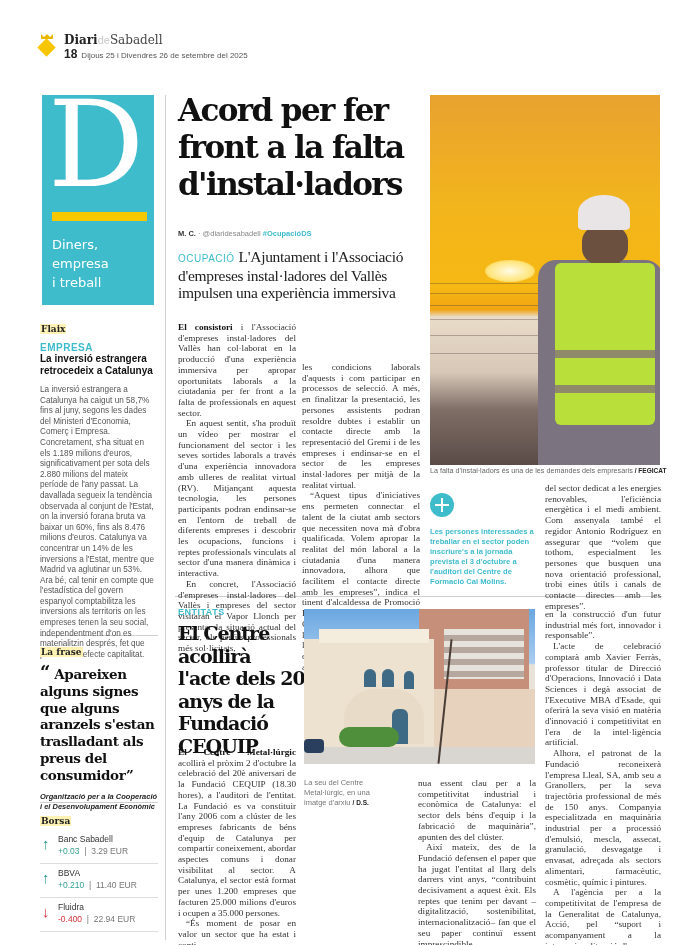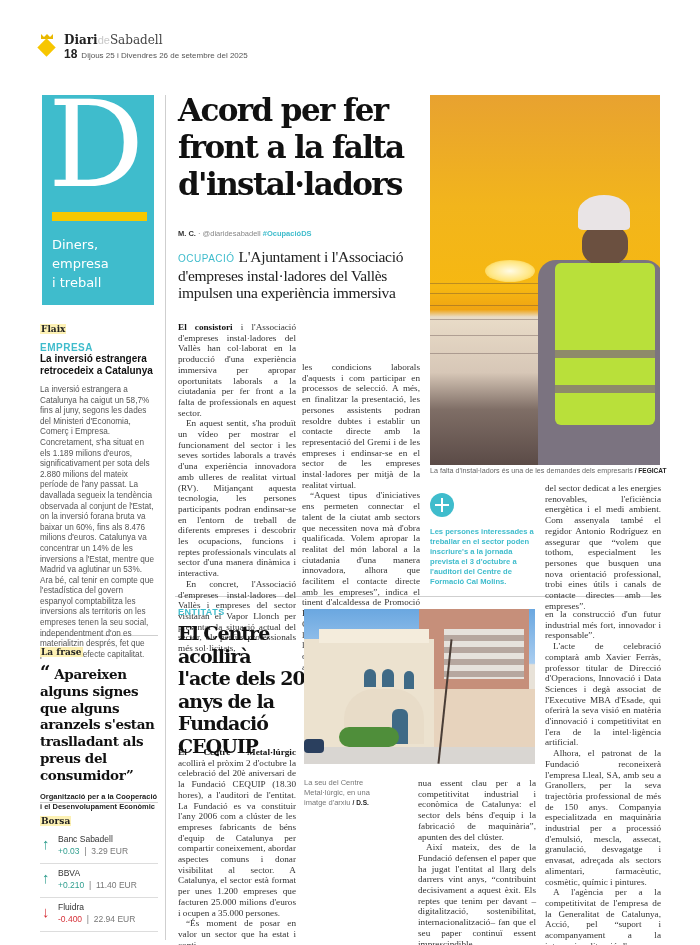--- a/index.html
+++ b/index.html
@@ -26,21 +26,21 @@
   .hsep { position: absolute; height: 1px; background: #cfcfcf; }
 
   .sidebar { position: absolute; left: 40px; top: 318px; width: 115px; }
   .tag-box { display: inline-block; font-family: "DejaVu Serif", serif; font-weight: bold; font-size: 9px; background: #fdf1b4; color: #222; padding: 0 1px; }
   .flaix-cat { margin-top: 6px; font-size: 10px; font-weight: bold; letter-spacing: .5px; color: #3fbccc; }
   .flaix-title { font-size: 10px; font-weight: bold; line-height: 12px; color: #111; }
   .flaix-body { margin-top: 8px; font-size: 8.2px; line-height: 10.6px; color: #555; }
 
   .frase { position: absolute; left: 40px; top: 641px; width: 118px; }
   .frase-quote { margin-top: 6px; font-family: "DejaVu Serif", serif; font-weight: bold; font-size: 13.5px; line-height: 16.8px; color: #111; letter-spacing: -.4px; }
-  .frase-author { margin-top: 8px; font-size: 7.5px; font-weight: bold; color: #222; line-height: 10px; }
+  .frase-author { margin-top: 8px; font-size: 7.5px; font-weight: bold; color: #222; line-height: 10px; font-style: italic; }
 
   .borsa { position: absolute; left: 40px; top: 810px; width: 118px; }
   .stock { position: relative; height: 34px; border-bottom: 1px solid #ddd; }
   .stock .arrow { position: absolute; left: 2px; top: 6px; font-size: 15px; line-height: 1; }
   .stock .name { position: absolute; left: 18px; top: 4px; font-size: 8.5px; color: #333; }
   .stock .vals { position: absolute; left: 18px; top: 16px; font-size: 8.5px; color: #777; }
   .up { color: #2f9e8e; }
   .down { color: #d6323a; }
 
   .headline { position: absolute; left: 178px; top: 92px; width: 240px; font-family: "DejaVu Serif", serif; font-weight: bold; font-size: 31px; line-height: 37px; color: #111; letter-spacing: -1.6px; }

